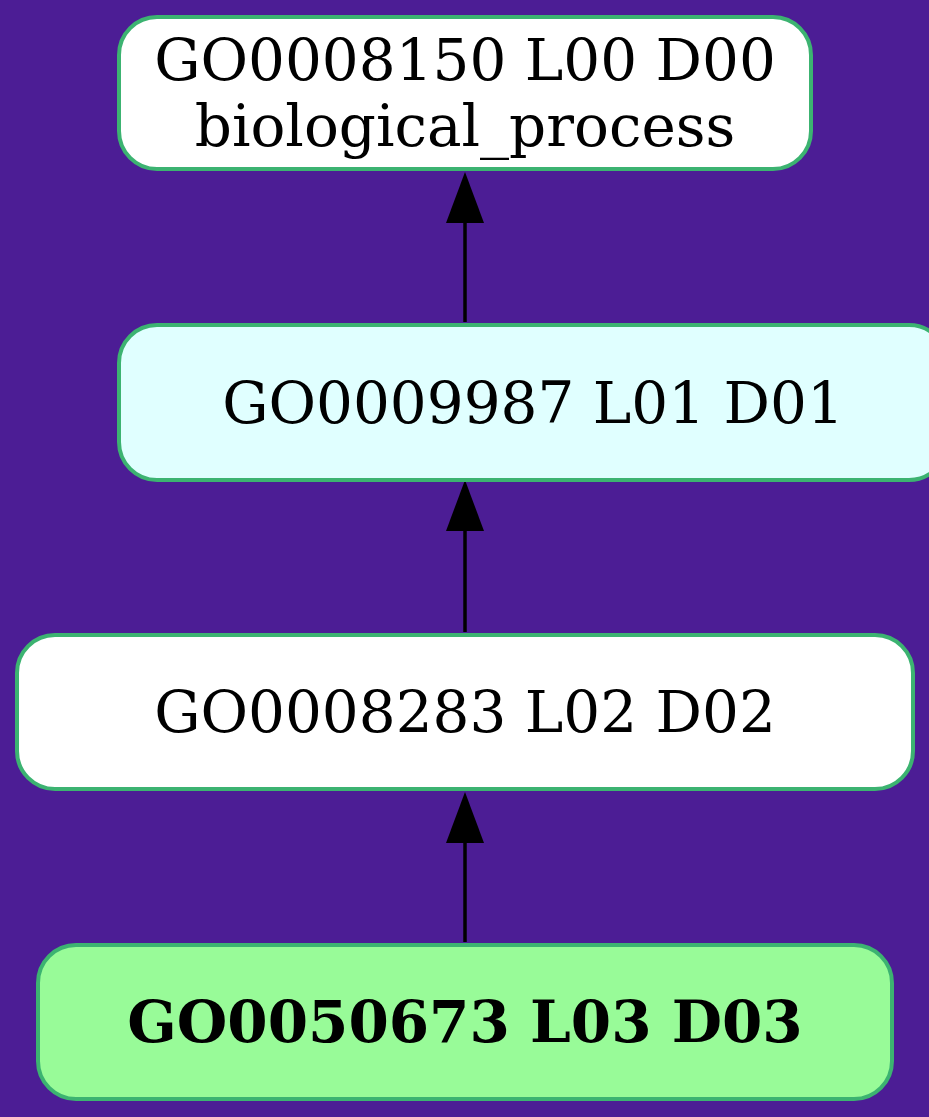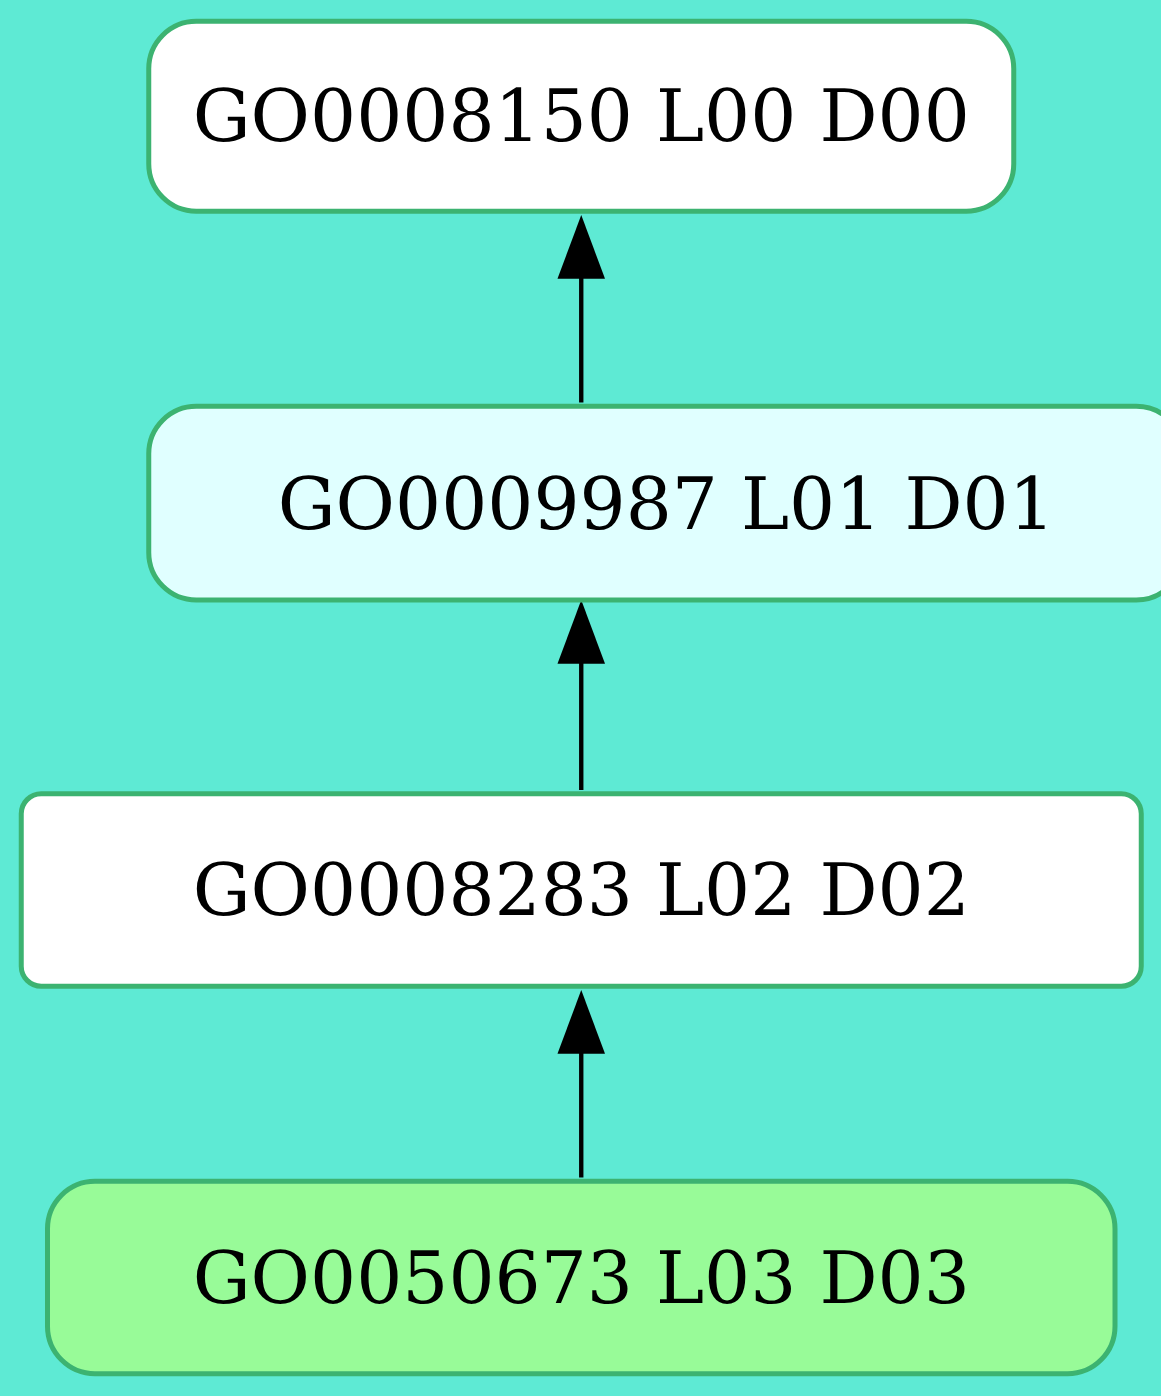--- a/index.html
+++ b/index.html
@@ -4,21 +4,21 @@
 <style>
   html, body {
     margin: 0;
     padding: 0;
     background: #ffffff;
   }
   .canvas {
     position: relative;
     width: 929px;
     height: 1117px;
-    background: #5eead4;
+    background: #4c1d95;
     font-family: "DejaVu Serif", serif;
     overflow: hidden;
   }
   .node {
     position: absolute;
     box-sizing: border-box;
     border: 4px solid #3cb371; 
     border-radius: 40px;
     background: #ffffff;       
     display: flex;
@@ -27,21 +27,21 @@
     justify-content: center;
     text-align: center;
     color: #000000;
     font-size: 58px;
     line-height: 66px;
     white-space: nowrap;
   }
   .node-0 { left: 117px; top:  15px; width: 696px; height: 156px; }
   .node-1 { left: 117px; top: 323px; width: 832px; height: 159px; }
   .node-2 { left:  15px; top: 633px; width: 900px; height: 158px; }
-  .node-3 { left:  36px; top: 943px; width: 858px; height: 158px; }
+  .node-3 { left:  36px; top: 943px; width: 858px; height: 158px; font-weight: bold; }
   .edges-layer {
     position: absolute;
     left: 0; top: 0;
     width: 929px;
     height: 1117px;
     pointer-events: none;
   }
 </style>
 </head>
 <body>
@@ -58,27 +58,28 @@
       <polygon points="465,480 446,531 484,531" fill="#000000"></polygon>
     </g>
     <g>
       <line x1="465" y1="942" x2="465" y2="840" stroke="#000000" stroke-width="3.5"></line>
       <polygon points="465,792 446,843 484,843" fill="#000000"></polygon>
     </g>
   </svg>
 
   <div class="node node-0" style="background: rgb(255, 255, 255); border-color: rgb(60, 179, 113);">
     <div>GO0008150 L00 D00</div>
+    <div>biological_process</div>
   </div>
 
   <div class="node node-1" style="background: rgb(224, 255, 255); border-color: rgb(60, 179, 113);">
     <div>GO0009987 L01 D01</div>
   </div>
 
-  <div class="node node-2" style="background: rgb(255, 255, 255); border-color: rgb(60, 179, 113); border-radius: 18px;">
+  <div class="node node-2" style="background: rgb(255, 255, 255); border-color: rgb(60, 179, 113);">
     <div>GO0008283 L02 D02</div>
   </div>
 
   <div class="node node-3" style="background: rgb(152, 251, 152); border-color: rgb(60, 179, 113);">
     <div>GO0050673 L03 D03</div>
   </div>
 
 </div>
 
 </body></html>

